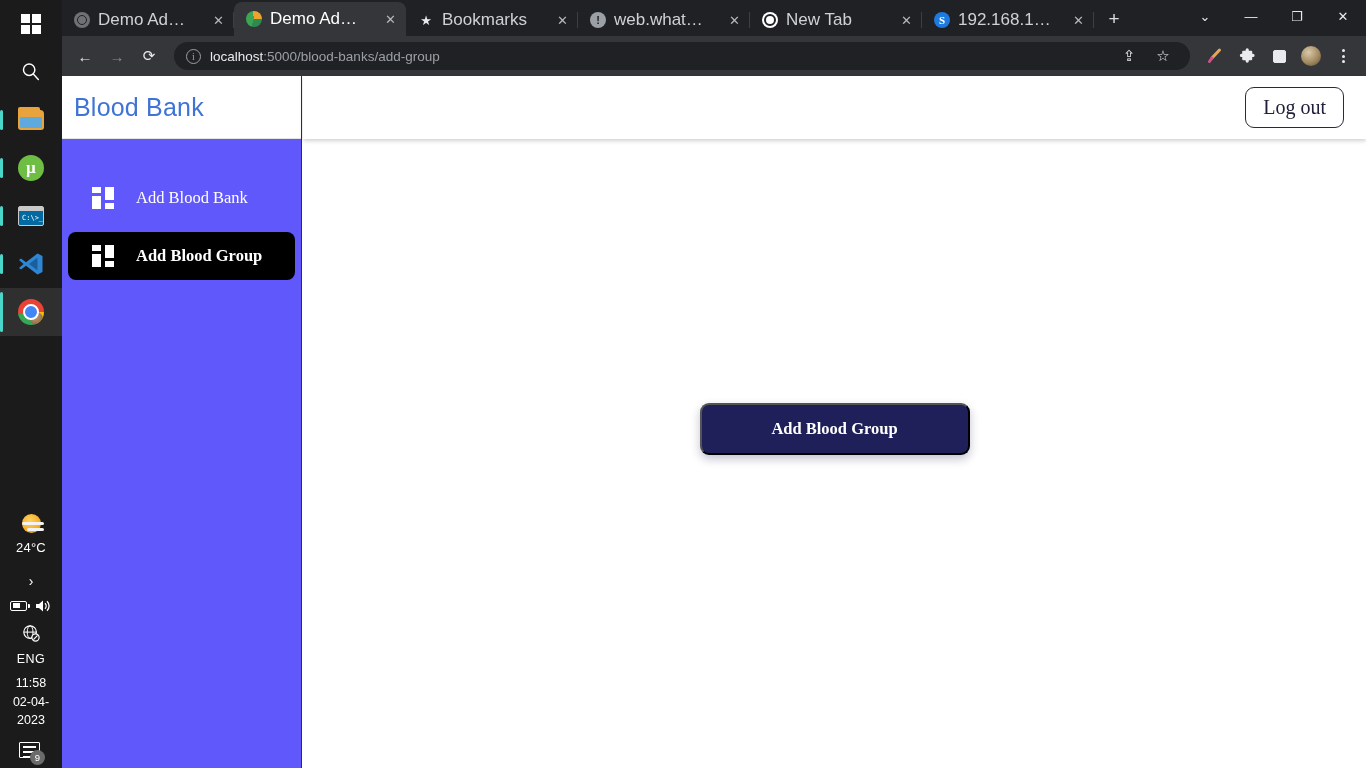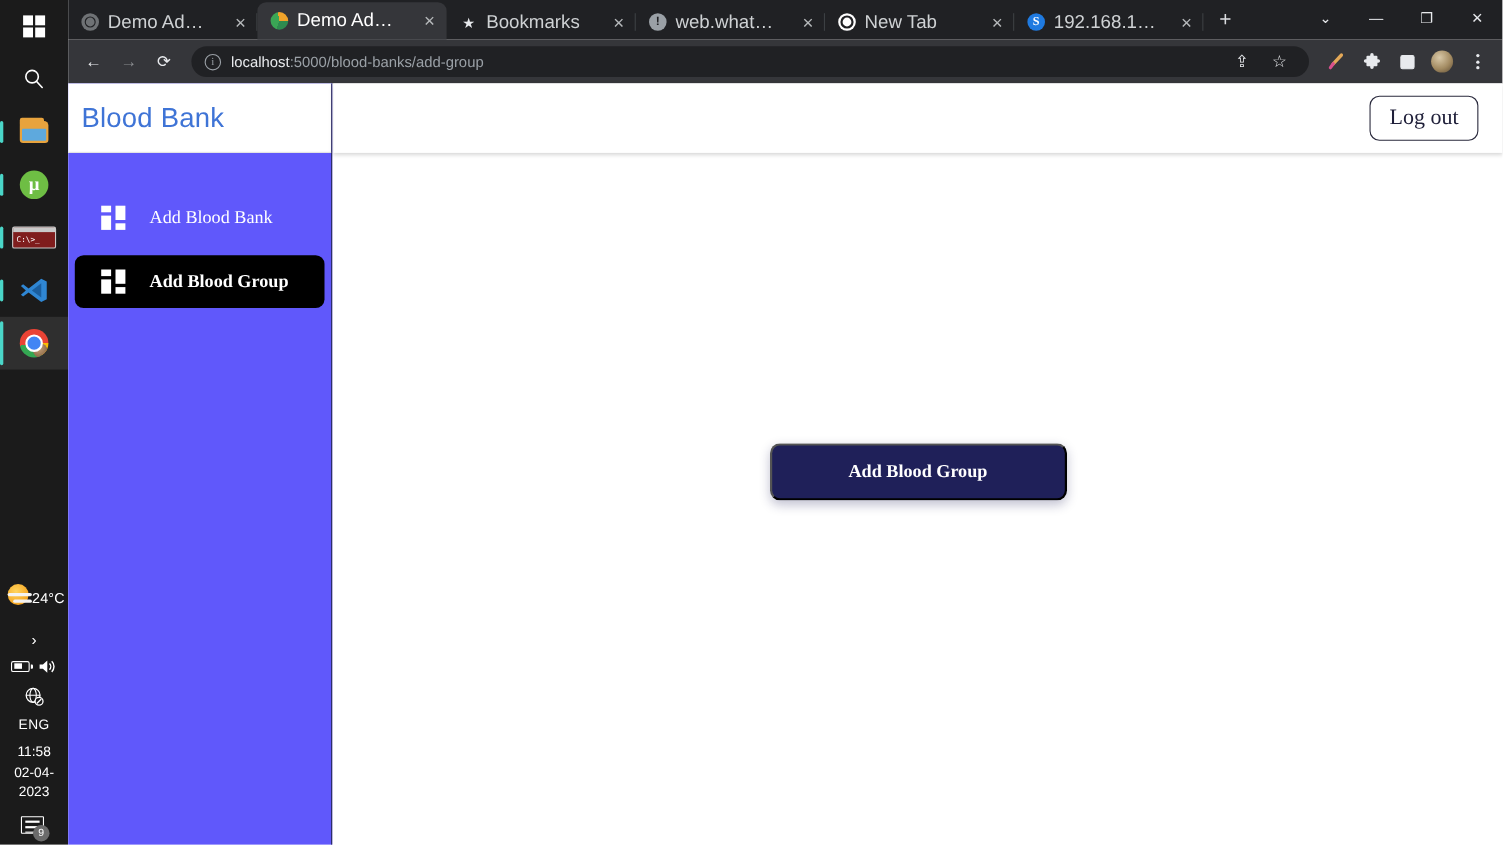--- a/index.html
+++ b/index.html
@@ -31,33 +31,33 @@
     content:""; position:absolute; left:0; top:14px; bottom:14px; width:3px;
     background:#4ad6c8; border-radius:2px;
   }
   .win-logo { width:20px; height:20px; display:grid; grid-template-columns:9px 9px; grid-template-rows:9px 9px; gap:2px; }
   .win-logo i { background:#ffffff; display:block; }
   .folder { width:26px; height:20px; position:relative; }
   .folder .back { position:absolute; left:0; top:0; width:26px; height:20px; background:#e8a33d; border-radius:2px 4px 3px 3px; }
   .folder .tab { position:absolute; left:0; top:-3px; width:11px; height:5px; background:#e8a33d; border-radius:2px 2px 0 0; }
   .folder .front { position:absolute; left:2px; top:7px; width:22px; height:11px; background:#5ea9dd; border-radius:1px; }
   .utorrent { width:26px; height:26px; border-radius:50%; background:#6ebe44; display:flex; align-items:center; justify-content:center; color:#fff; font-size:17px; font-weight:bold; font-family:"Liberation Serif", serif; }
-  .term { width:40px; height:20px; background:#7f1d1d; border:1.5px solid #c9c9c9; border-radius:2px; position:relative; }
+  .term { width:26px; height:20px; background:#0369a1; border:1.5px solid #c9c9c9; border-radius:2px; position:relative; }
   .term::before{ content:""; position:absolute; left:0; right:0; top:0; height:4px; background:#c9c9c9;}
   .term .pr { position:absolute; left:3px; top:7px; font-size:7px; color:#fff; font-family:"DejaVu Sans Mono", monospace; }
   .vscode { width:26px; height:24px; }
   .chrome { width:26px; height:26px; border-radius:50%; position:relative; overflow:hidden;
             background:conic-gradient(from -30deg, #ea4335 0deg 120deg, #fbbc05 120deg 175deg, #34a853 175deg 290deg, #ea4335 290deg 360deg); }
   .chrome::after{ content:""; position:absolute; left:50%; top:50%; transform:translate(-50%,-50%); width:12px; height:12px; border-radius:50%; background:#4285f4; border:2px solid #fff; }
   .chrome .face { position:absolute; right:1px; bottom:0px; width:13px; height:13px; border-radius:50%;
                   background:radial-gradient(circle at 40% 35%, #c8a27a 0%, #8d6a48 70%, #5d432c 100%); }
   .search-ico { width:22px; height:22px; }
 
   .tray { margin-top:auto; width:62px; display:flex; flex-direction:column; align-items:center; padding-bottom:6px; color:#ffffff; }
-  .tray-weather { display:flex; align-items:center; margin-bottom:14px; }
+  .tray-weather { display:flex; flex-direction:column; align-items:center; margin-bottom:14px; }
   .sun { width:26px; height:24px; position:relative; }
   .sun .ball { position:absolute; left:4px; top:0px; width:19px; height:19px; border-radius:50%;
                background:radial-gradient(circle at 40% 35%, #ffd45e 0%, #f5a623 70%, #e8921a 100%); }
   .sun .c1 { position:absolute; right:0px; top:8px; width:22px; height:3px; background:#f3f3f3; border-radius:2px; }
   .sun .c2 { position:absolute; right:0px; top:14px; width:17px; height:3px; background:#f3f3f3; border-radius:2px; }
   .temp { font-size:13px; color:#fff; margin-top:2px; letter-spacing:.2px; }
   .tray-row { display:flex; align-items:center; justify-content:center; gap:7px; margin:5px 0; }
   .chev-tray { font-size:14px; color:#fff; line-height:1; }
   .batt { width:17px; height:10px; border:1.5px solid #fff; border-radius:2px; position:relative; }
   .batt::after{ content:""; position:absolute; right:-3.5px; top:2.5px; width:2px; height:4px; background:#fff; border-radius:0 1px 1px 0;}

